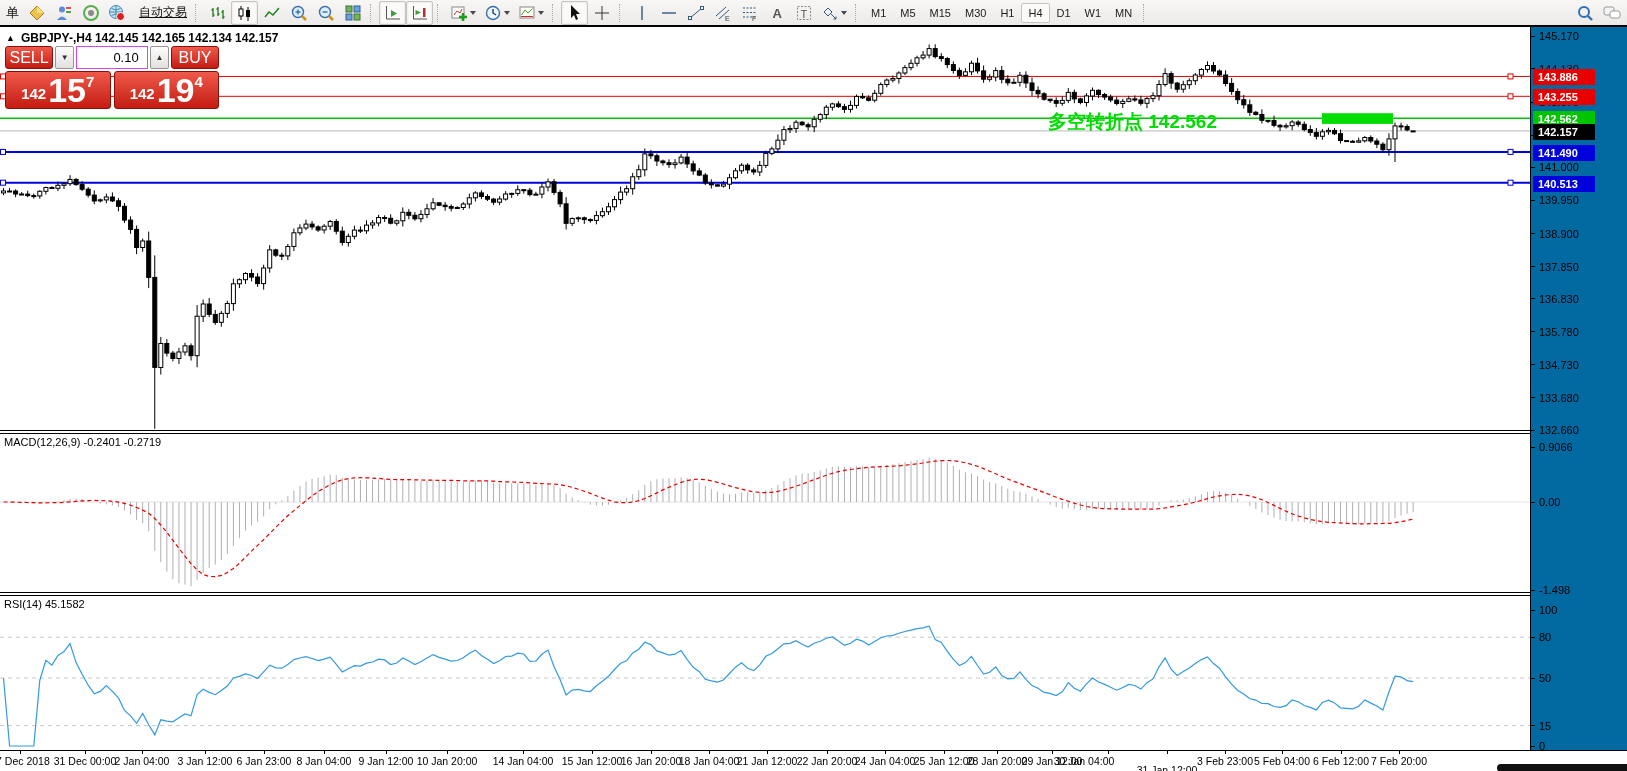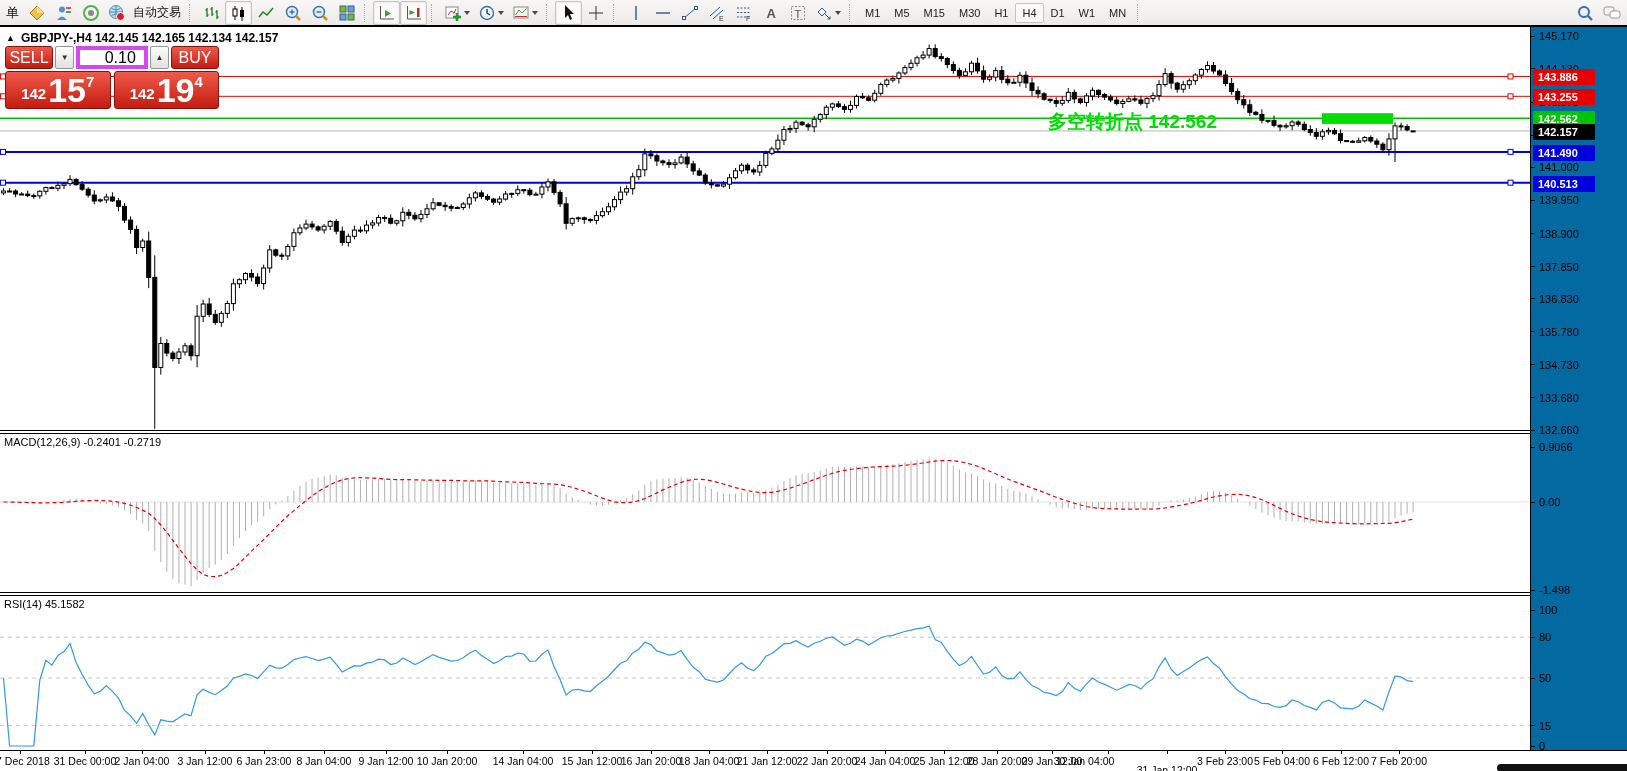--- a/index.html
+++ b/index.html
@@ -12,21 +12,21 @@
            background:linear-gradient(#f8f7f6,#eceae8);display:flex;align-items:center;
            padding:0 2px;box-sizing:border-box;}
   .tbtn{width:25px;height:22px;display:flex;align-items:center;justify-content:center;
         border:1px solid transparent;border-radius:2px;flex:0 0 auto;}
   .tbtn.wide{width:auto;padding:0 3px;}
   .tbtn.pressed{background:#fbfaf9;border-color:#c6c4c2;box-shadow:inset 0 0 2px #d8d6d4;}
   .tsep{width:4px;height:18px;border-left:1px dotted #a9a8a6;margin:0 4px;flex:0 0 auto;}
   .caret{width:0;height:0;border-left:3px solid transparent;border-right:3px solid transparent;
          border-top:4px solid #4a4a4a;margin-left:2px;}
   .tlabel{font-size:13px;color:#111;}
-  .autotrade-text{font-size:12px;color:#111;margin-left:8px;}
+  .autotrade-text{font-size:12px;color:#111;margin-left:14px;text-decoration:underline;}
   .tf{font-size:11px;color:#222;padding:3px 6px;border:1px solid transparent;border-radius:2px;flex:0 0 auto;}
   .tf.pressed{background:#fbfaf9;border-color:#c6c4c2;}
   .toolbar .spacer{flex:1 1 auto;}
 
   
   .chart-frame{position:absolute;left:0;top:25px;width:1627px;height:746px;background:#fff;
                border-top:2px solid #000;box-sizing:border-box;}
   #main-svg{position:absolute;left:0;top:0;}
   #macd-svg{position:absolute;left:0;top:407px;}
   #rsi-svg{position:absolute;left:0;top:569px;}
@@ -50,21 +50,21 @@
   #macd-label{top:409px;} #rsi-label{top:571px;}
 
   
   .trade-panel{position:absolute;left:5px;top:19px;width:214px;}
   .tp-row1{display:flex;gap:2px;align-items:stretch;height:23px;}
   .redbtn{background:linear-gradient(#ef5a4a,#c41c12);border:1px solid #8d0f0a;border-radius:3px;
           color:#fff;display:flex;align-items:center;justify-content:center;}
   .tp-sell,.tp-buy{width:48px;font-size:16px;}
   .tp-spin{width:18px;background:linear-gradient(#fdfdfd,#e3e1df);border:1px solid #979695;
            display:flex;align-items:center;justify-content:center;font-size:8px;color:#333;border-radius:2px;}
-  .tp-vol{width:74px;background:#fff;border:4px solid #d946ef;font-size:16px;color:#000;
+  .tp-vol{width:74px;background:#fff;border:1px solid #d946ef;font-size:13px;color:#000;
           display:flex;align-items:center;justify-content:flex-end;padding-right:8px;box-sizing:border-box;}
   .tp-row2{display:flex;gap:3px;margin-top:2px;height:38px;}
   .tp-price{width:127px;display:flex;align-items:flex-end;justify-content:center;padding-bottom:3px;box-sizing:border-box;}
   .tp-price .pref{font-size:15px;font-weight:bold;margin:0 2px 3px 0;}
   .tp-price .big{font-size:34px;font-weight:bold;line-height:30px;}
   .tp-price .pip{font-size:15px;font-weight:bold;align-self:flex-start;margin-top:1px;}
 
   
   .time-axis{position:absolute;left:0;top:724px;width:1627px;height:22px;background:#fff;}
   .ttick{position:absolute;top:4px;width:76px;margin-left:-38px;text-align:center;

